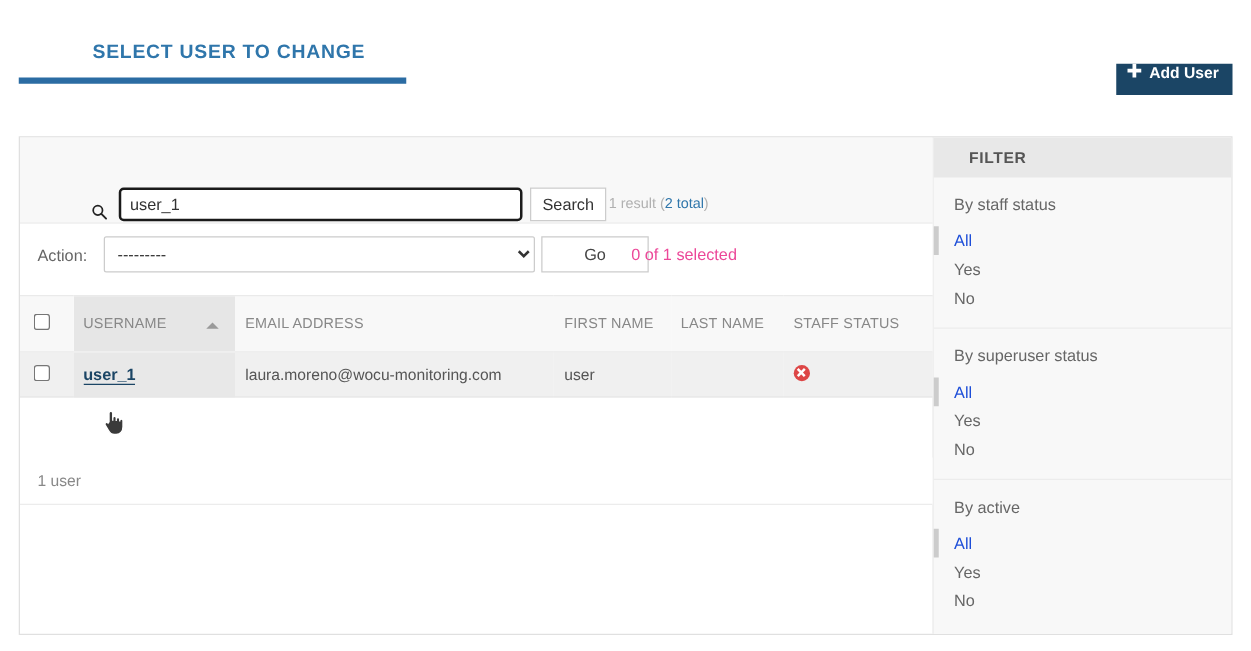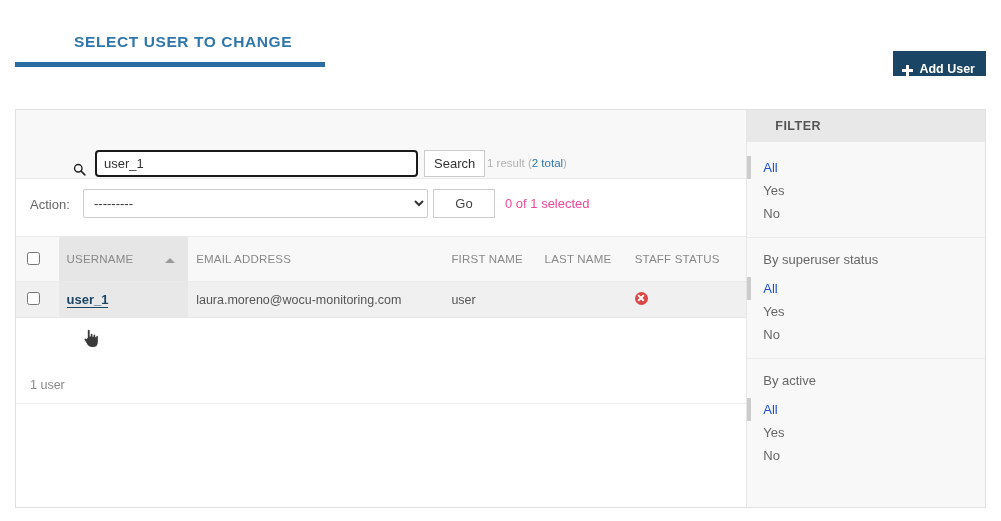--- a/index.html
+++ b/index.html
@@ -49,21 +49,21 @@
     right: 15px;
     top: 51px;
     height: 25px;
     padding: 0 11px 0 9px;
     background: #1b4565;
     color: #ffffff;
     font-size: 12.5px;
     font-weight: bold;
     border: none;
     display: flex;
-    align-items: flex-end;
+    align-items: flex-start;
     gap: 6px;
     cursor: pointer;
     white-space: nowrap;
   }
   .plus-icon {
     display: inline-block;
     width: 11px;
     height: 11px;
     position: relative;
   }
@@ -176,21 +176,21 @@
     background: #ffffff;
     border: 1px solid #cccccc;
     border-radius: 2px;
     padding: 0 6px;
     cursor: pointer;
   }
   .go-button {
     position: absolute;
     left: 417px;
     top: 10px;
-    width: 62px;
+    width: 86px;
     height: 29px;
     background: #ffffff;
     border: 1px solid #cccccc;
     font-size: 13px;
     font-family: "Liberation Sans", sans-serif;
     color: #444;
     cursor: pointer;
   }
   .selection-counter {
     position: absolute;
@@ -429,20 +429,21 @@
     </table>
 
     <div class="result-count-row">1 user</div>
 
   </div>
 
   <div class="filter-sidebar">
     <div class="filter-header">FILTER</div>
 
     <div class="filter-group">
+      <div class="filter-group-title">By staff status</div>
       <a href="#" class="filter-option selected">All</a>
       <a href="#" class="filter-option">Yes</a>
       <a href="#" class="filter-option">No</a>
     </div>
 
     <div class="filter-group">
       <div class="filter-group-title">By superuser status</div>
       <a href="#" class="filter-option selected">All</a>
       <a href="#" class="filter-option">Yes</a>
       <a href="#" class="filter-option">No</a>

